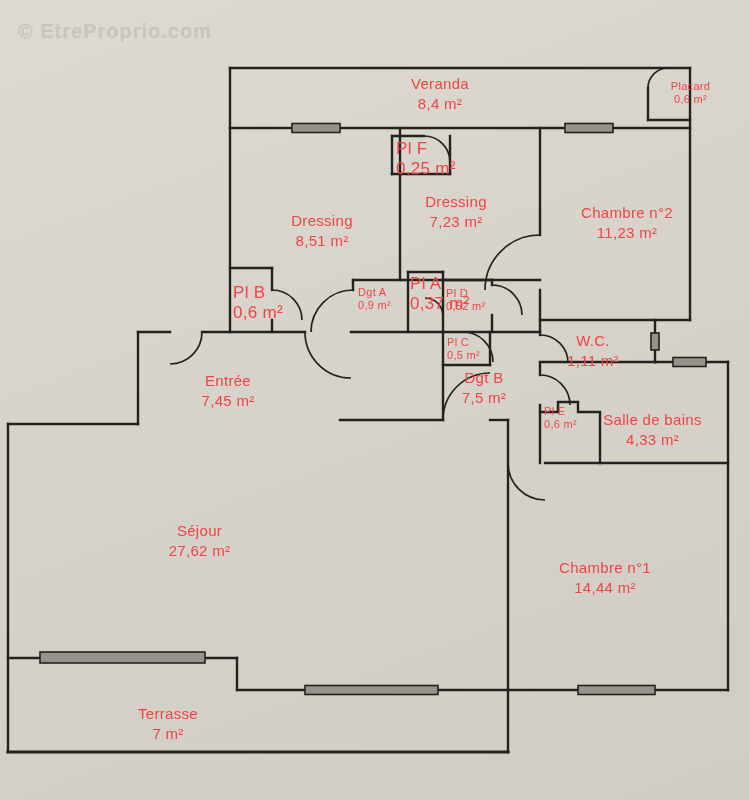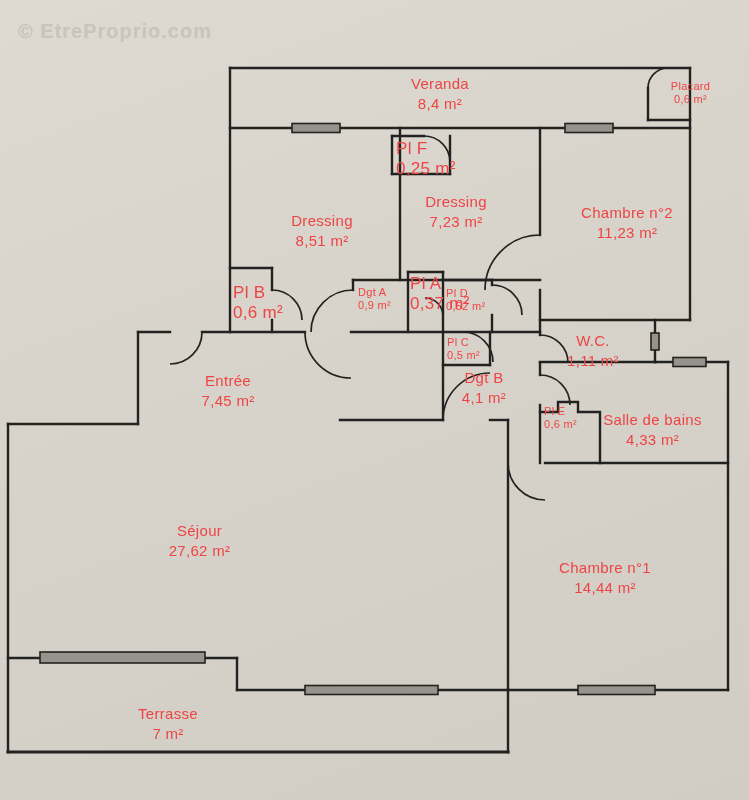--- a/index.html
+++ b/index.html
@@ -189,21 +189,21 @@
     <span class="label-area">0,5 m²</span>
   </div>
 
   <div class="plan-label" style="left:558px;top:331px;width:70px;">
     <span class="label-name">W.C.</span>
     <span class="label-area">1,11 m²</span>
   </div>
 
   <div class="plan-label" style="left:452px;top:368px;width:64px;">
     <span class="label-name">Dgt B</span>
-    <span class="label-area">4,1 m²</span>
+    <span class="label-area">7,5 m²</span>
   </div>
 
   <div class="plan-label" style="left:188px;top:371px;width:80px;">
     <span class="label-name">Entrée</span>
     <span class="label-area">7,45 m²</span>
   </div>
 
   <div class="plan-label" style="left:590px;top:410px;width:125px;">
     <span class="label-name">Salle de bains</span>
     <span class="label-area">4,33 m²</span>

